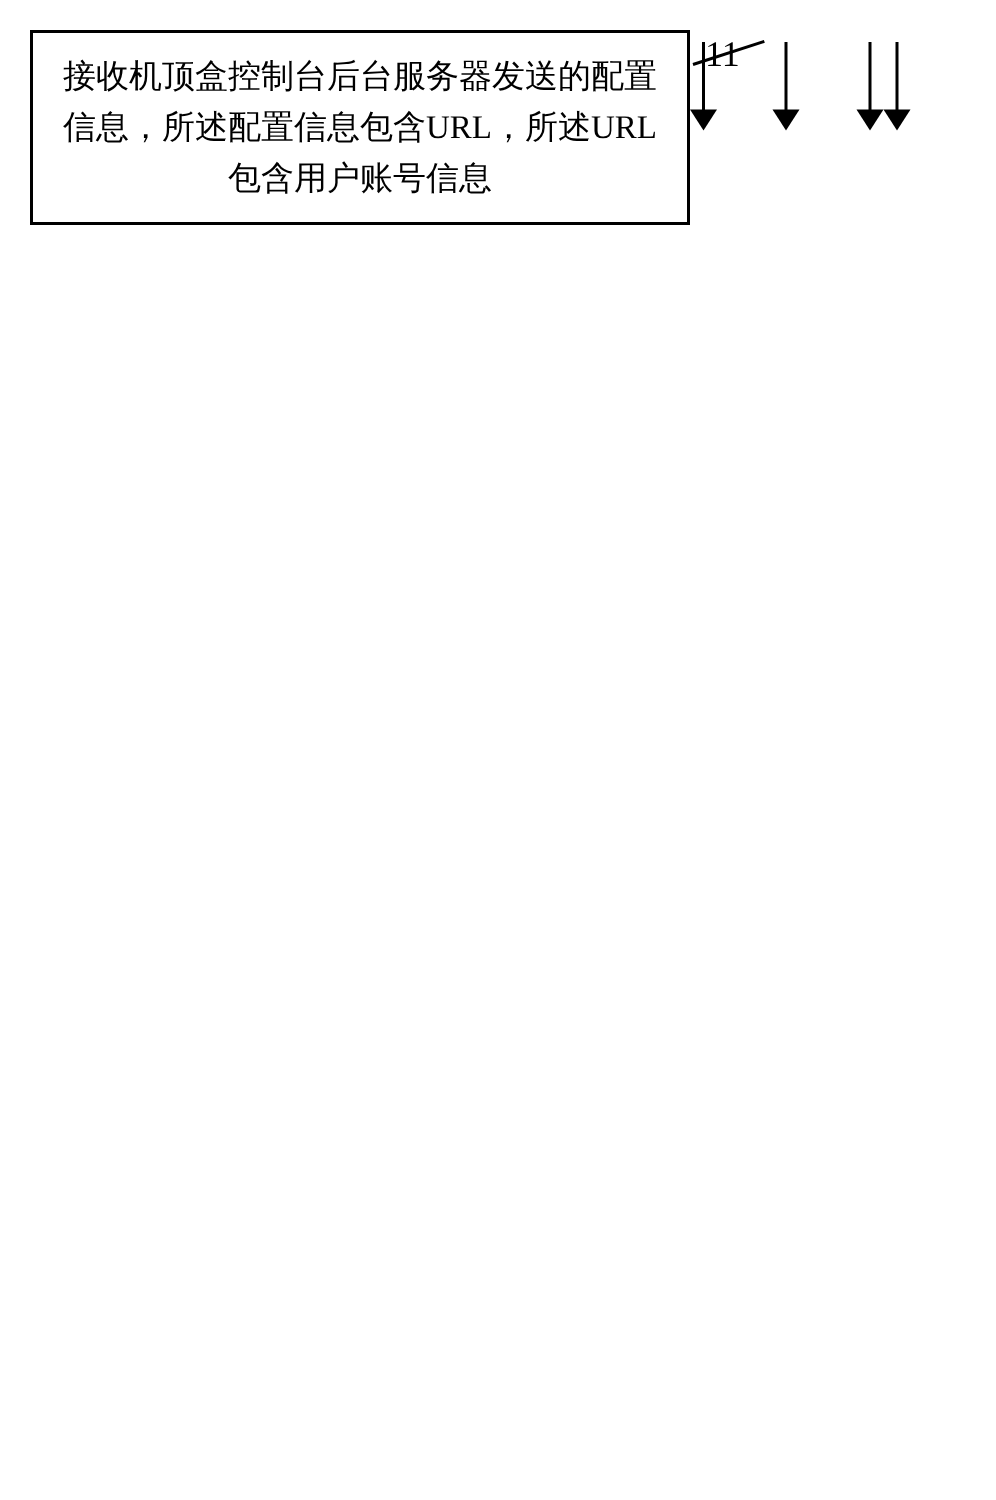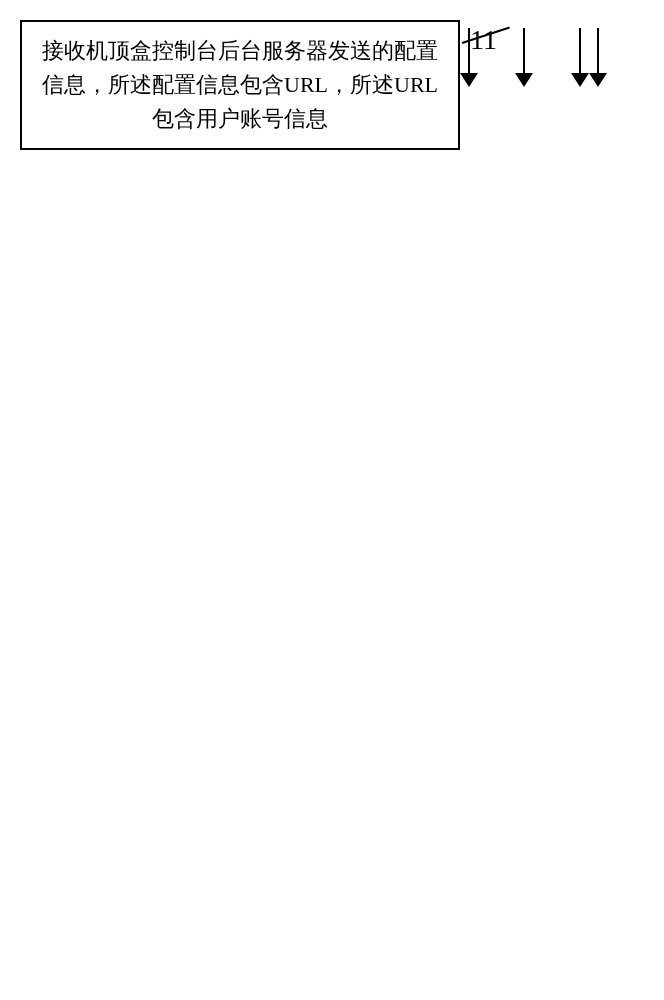--- a/index.html
+++ b/index.html
@@ -26,21 +26,21 @@
     border: 2px solid #000;
     padding: 12px 18px;
     width: 440px;
     text-align: center;
     font-size: 22px;
     line-height: 1.55;
     box-sizing: border-box;
     background: #fff;
   }
   .step-label {
-    font-size: 28px;
+    font-size: 24px;
     font-family: "Times New Roman", serif;
     position: absolute;
     left: calc(50% + 230px);
     top: 4px;
   }
   .lead-line {
     position: absolute;
     border-top: 2px solid #000;
     width: 50px;
     left: calc(50% + 222px);

